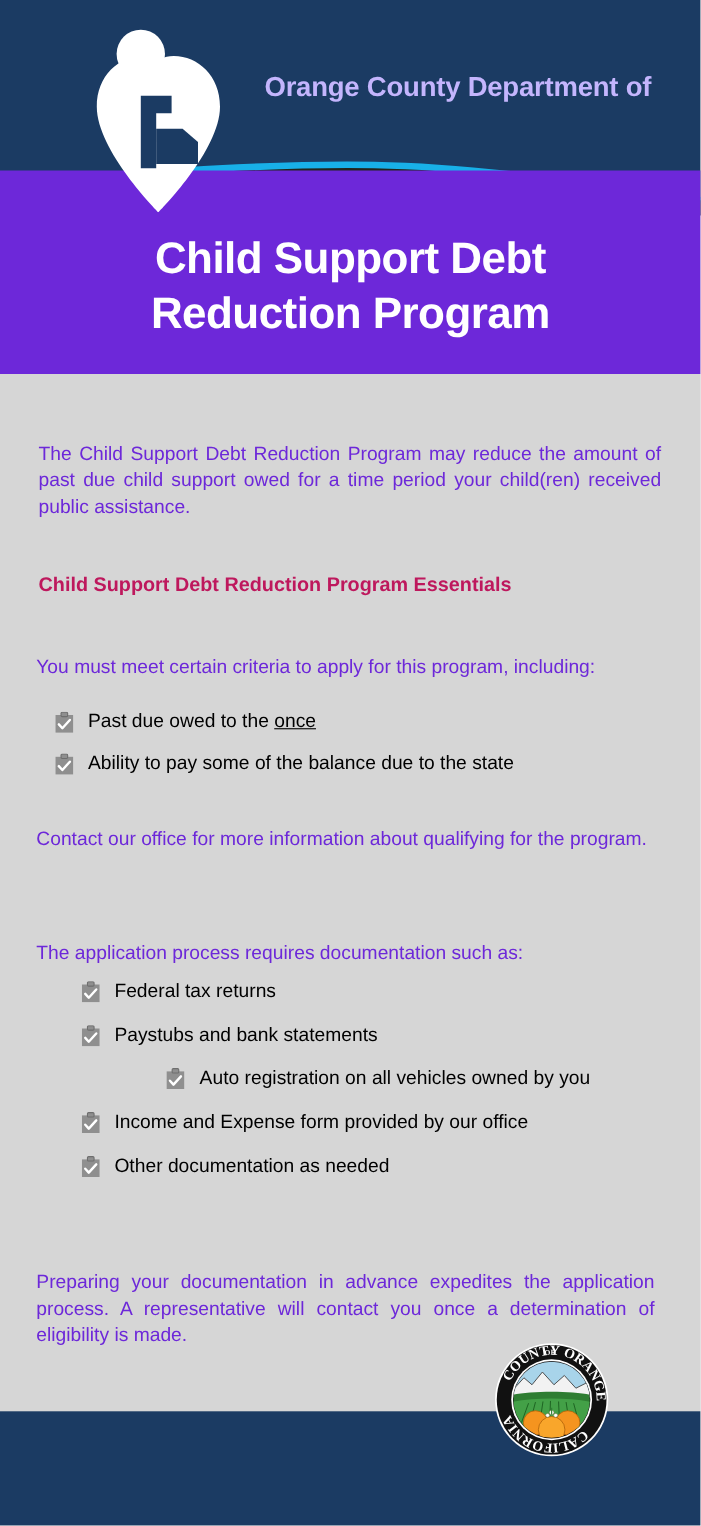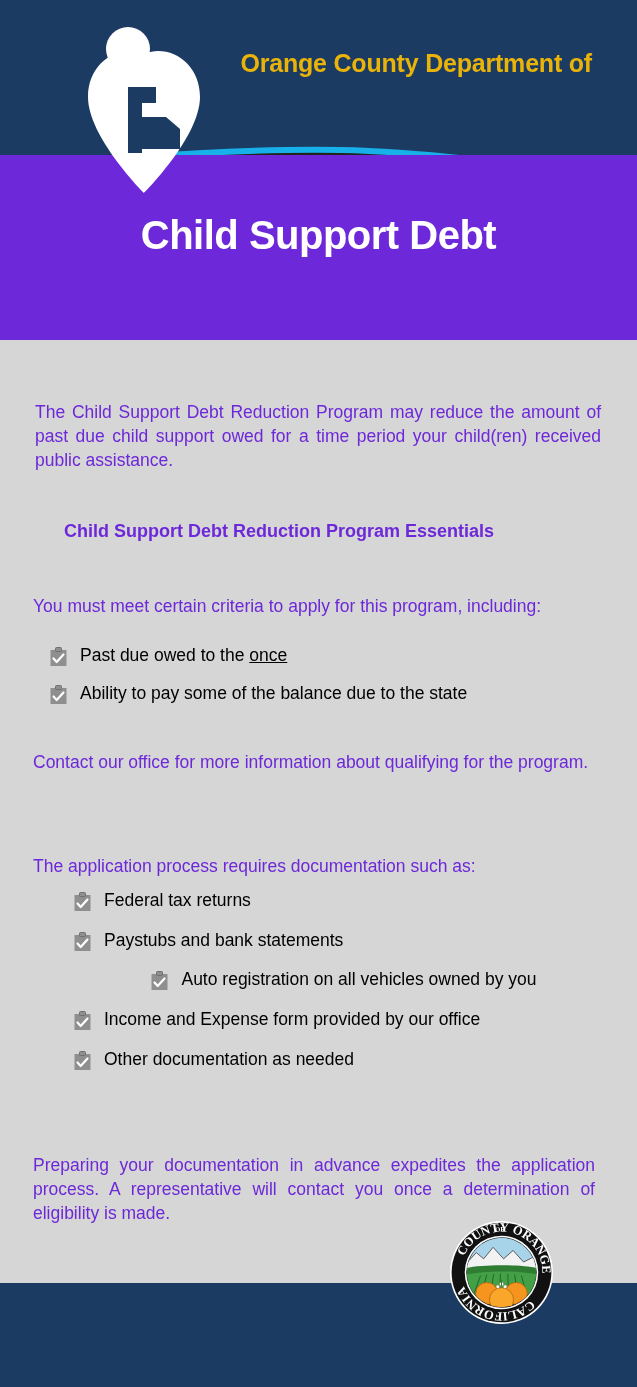--- a/index.html
+++ b/index.html
@@ -29,24 +29,24 @@
   }
   .header-wave {
     position: absolute;
     left: 0; top: 0;
     width: 637px;
     height: 196px;
   }
   .org-title {
     position: absolute;
     left: 210px;
-    top: 46px;
+    top: 62px;
     width: 382px;
     text-align: right;
-    color: #eab308;
+    color: #c4b5fd;
     font-size: 25px;
     font-weight: bold;
     line-height: 34px;
     letter-spacing: -0.2px;
   }
   .org-title .line { display: block; }
 
   .cssd-logo {
     position: absolute;
     left: 84px;
@@ -97,25 +97,24 @@
     position: absolute;
     color: #6d28d9;
     font-size: 17.5px;
     line-height: 24px;
     text-align: justify;
   }
   .para.nojust { text-align: left; }
 
   .section-head {
     position: absolute;
-    color: #6d28d9;
+    color: #be185d;
     font-size: 18px;
     font-weight: bold;
     line-height: 24px;
-    margin-left: 29px;
   }
 
   .bullet-list {
     position: absolute;
     margin: 0;
     padding: 0;
     list-style: none;
   }
   .bullet-item {
     display: flex;
@@ -170,20 +169,21 @@
     </svg>
 
     <div class="org-title">
       <span class="line">Orange County Department of</span>
     </div>
   </div>
 
   <div class="titleblock">
     <div class="program-title">
       <span class="line">Child Support Debt</span>
+      <span class="line">Reduction Program</span>
     </div>
   </div>
 
   <svg class="cssd-logo logo-layer" viewBox="0 0 120 168">
 
     <path d="M60,168 C60,168 4,112 4,72 C4,44 24,26 46,26 C56,26 60,30 60,30
              C60,30 64,26 74,26 C96,26 116,44 116,72 C116,112 60,168 60,168 Z" fill="#ffffff"></path>
 
     <circle cx="44" cy="24" r="22" fill="#ffffff"></circle>
 

